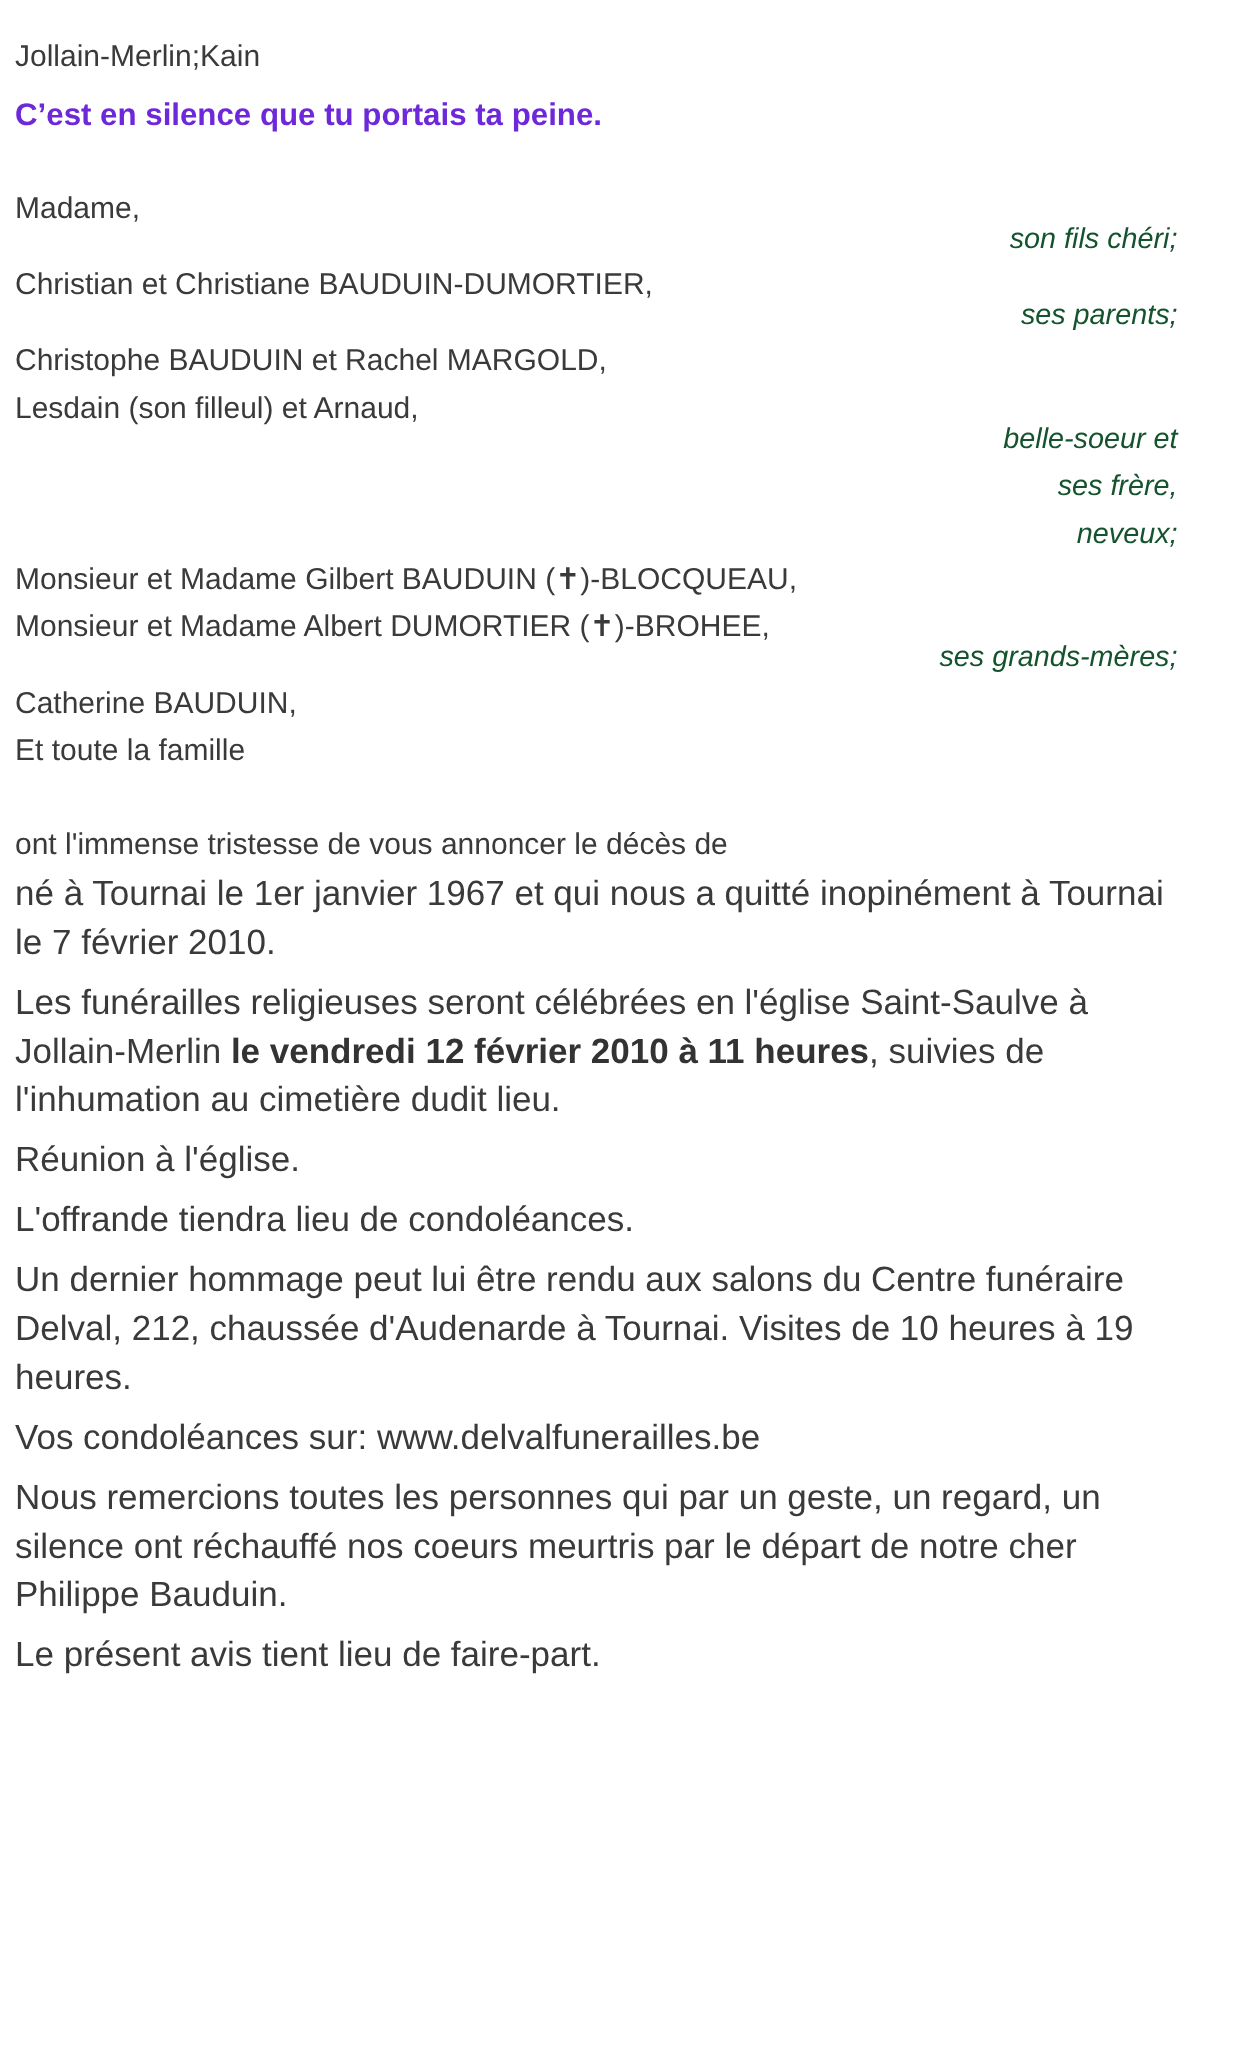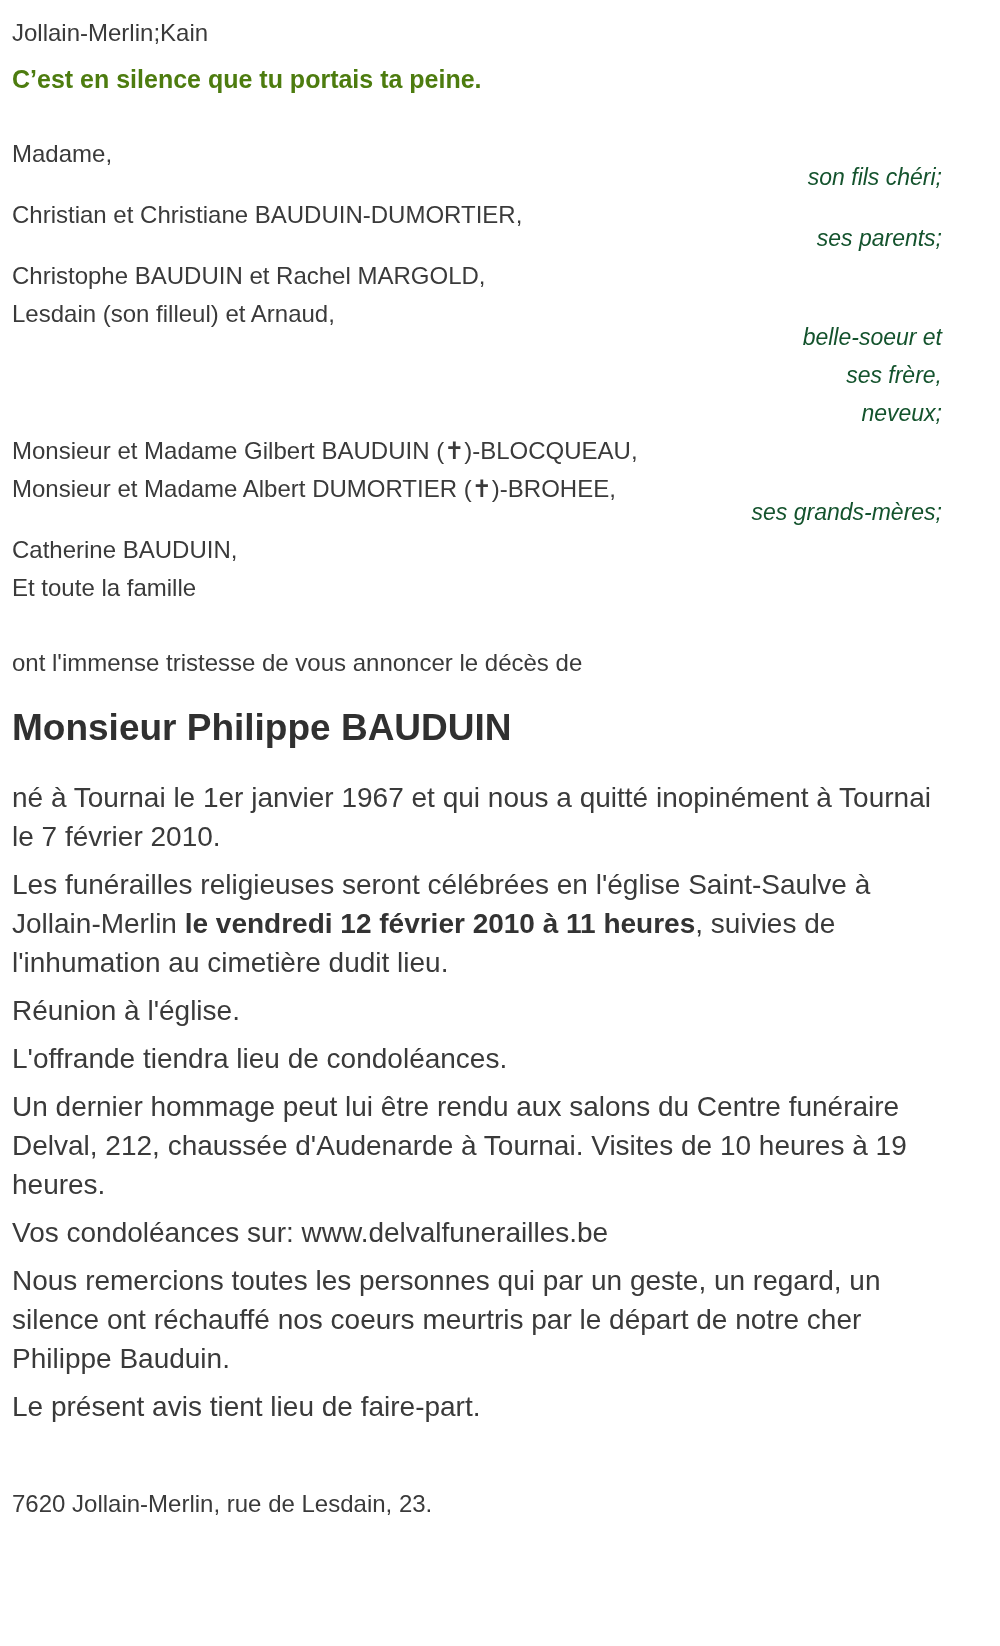--- a/index.html
+++ b/index.html
@@ -7,33 +7,33 @@
   html, body { background: #ffffff; }
   body {
     width: 1000px;
     font-family: "Liberation Sans", "DejaVu Sans", sans-serif;
     color: #3a3a3a;
     -webkit-font-smoothing: antialiased;
   }
   .page {
     width: 1000px;
     min-height: 1646px;
-    padding: 15px 58px 40px 12px;
+    padding: 28px 58px 40px 12px;
     background: #ffffff;
   }
   .loc {
     font-size: 24px;
     line-height: 36px;
   }
   .epigraph { margin-top: 4px; }
   .epigraph p {
     font-size: 25px;
     line-height: 48px;
     font-weight: 700;
-    color: #4d7c0f;
+    color: #6d28d9;
   }
   .family { margin-top: 32px; }
   .fam-line {
     font-size: 24px;
     line-height: 38px;
   }
   .relations { margin-top: -15px; }
   .relation {
     font-size: 23px;
     font-style: italic;
@@ -113,33 +113,31 @@
 
     <div class="fam-block">
       <p class="fam-line">Catherine BAUDUIN,</p>
       <p class="fam-line">Et toute la famille</p>
     </div>
 
   </section>
 
   <p class="announce">ont l'immense tristesse de vous annoncer le décès de</p>
 
-  <h1 class="deceased">Monsieur Philippe BAUDUIN</h1>
 
   <p class="para">né à Tournai le 1er janvier 1967 et qui nous a quitté inopinément à Tournai le 7 février 2010.</p>
 
   <p class="para"><span>Les funérailles religieuses seront célébrées en l'église Saint-Saulve à Jollain-Merlin </span><span class="b">le vendredi 12 février 2010 à 11 heures</span><span>, suivies de l'inhumation au cimetière dudit lieu.</span></p>
 
   <p class="para">Réunion à l'église.</p>
 
   <p class="para">L'offrande tiendra lieu de condoléances.</p>
 
   <p class="para">Un dernier hommage peut lui être rendu aux salons du Centre funéraire Delval, 212, chaussée d'Audenarde à Tournai. Visites de 10 heures à 19 heures.</p>
 
   <p class="para"><span>Vos condoléances sur: </span><span>www.delvalfunerailles.be</span></p>
 
   <p class="para">Nous remercions toutes les personnes qui par un geste, un regard, un silence ont réchauffé nos coeurs meurtris par le départ de notre cher Philippe Bauduin.</p>
 
   <p class="para">Le présent avis tient lieu de faire-part.</p>
 
-  <p class="address">7620 Jollain-Merlin, rue de Lesdain, 23.</p>
 
 </div>
 
 </body></html>

